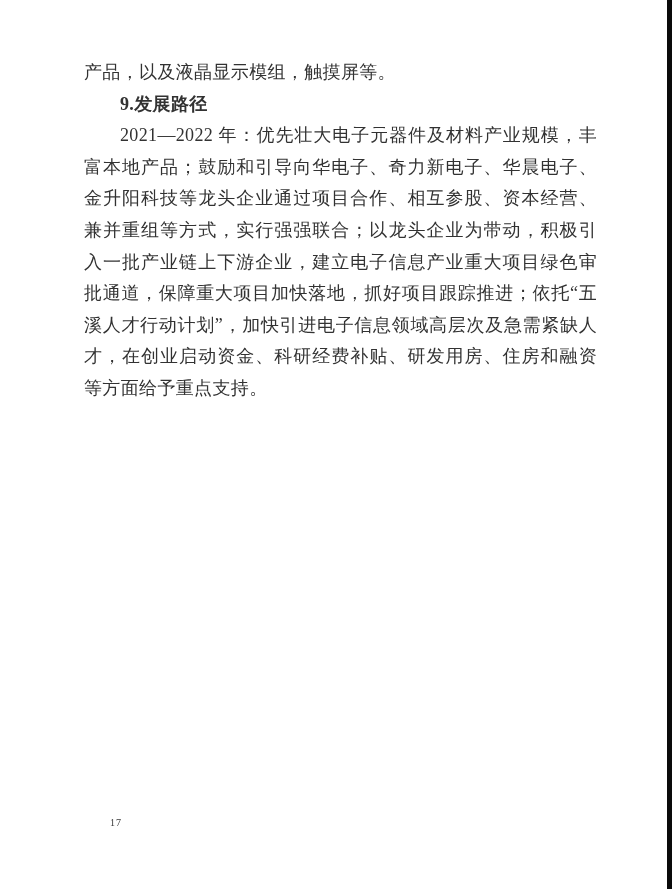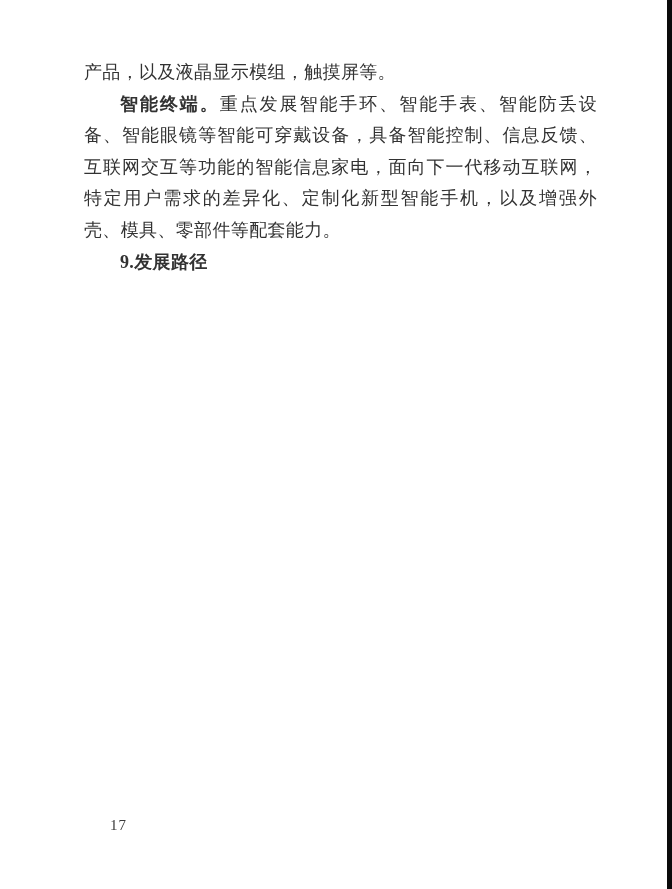--- a/index.html
+++ b/index.html
@@ -42,29 +42,29 @@
   .para.no-indent {
     text-indent: 0;
   }
   .para b, .para.heading {
     font-weight: bold;
   }
   .page-number {
     position: absolute;
     left: 110px;
     top: 817px;
-    font-size: 15px;
+    font-size: 10px;
     color: #3a3a3a;
     letter-spacing: 1px;
   }
 </style>
 </head>
 <body>
 
 <div class="page">
   <div class="doc-body">
       <div class="para no-indent"><span>产品，以及液晶显示模组，触摸屏等。</span></div>
-      <div class="para"><b>智能终端。</b><span>重点发展智能手环、智能手表、智能防丢设备、智能眼镜等智能可穿戴设备，具备智能控制、信息反馈、互联网交互等功能的智能信息家电，面向下一代移动互联网，特定用户需求的差异化、定制化新型智能手机，以及增强外壳、模具、零部件等配套能力。</span></div>
       <div class="para heading"><span>9.发展路径</span></div>
+      <div class="para"><span>2021—2022 年：优先壮大电子元器件及材料产业规模，丰富本地产品；鼓励和引导向华电子、奇力新电子、华晨电子、金升阳科技等龙头企业通过项目合作、相互参股、资本经营、兼并重组等方式，实行强强联合；以龙头企业为带动，积极引入一批产业链上下游企业，建立电子信息产业重大项目绿色审批通道，保障重大项目加快落地，抓好项目跟踪推进；依托“五溪人才行动计划”，加快引进电子信息领域高层次及急需紧缺人才，在创业启动资金、科研经费补贴、研发用房、住房和融资等方面给予重点支持。</span></div>
     </div>
   <div class="page-number">17</div>
   <div class="scan-edge"></div>
 </div>
 
 </body></html>

